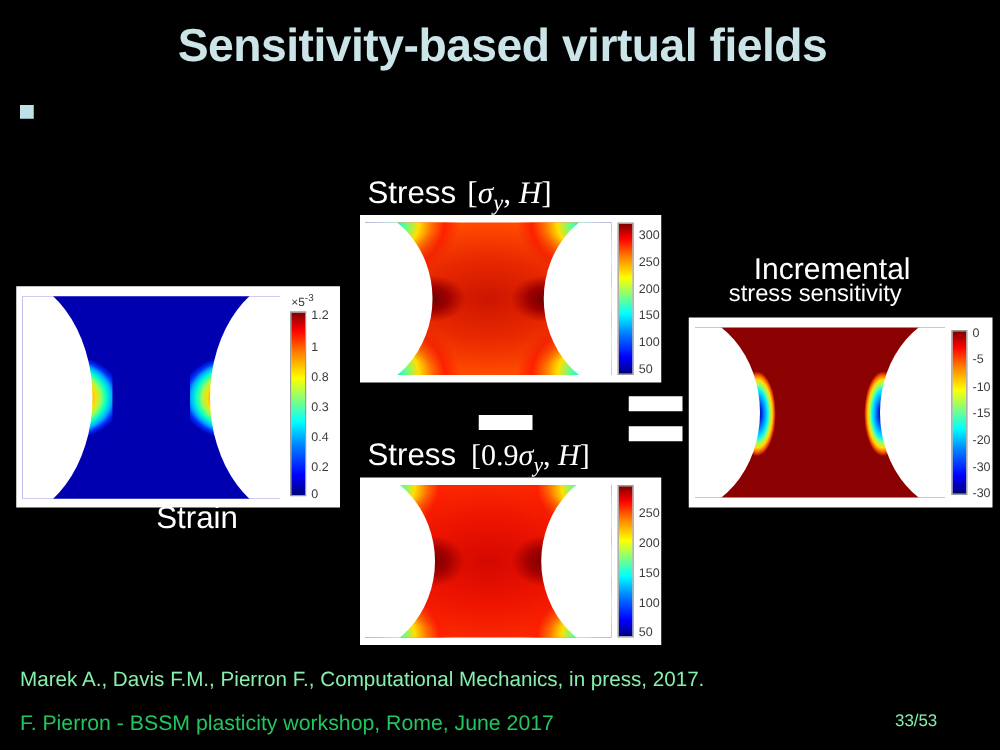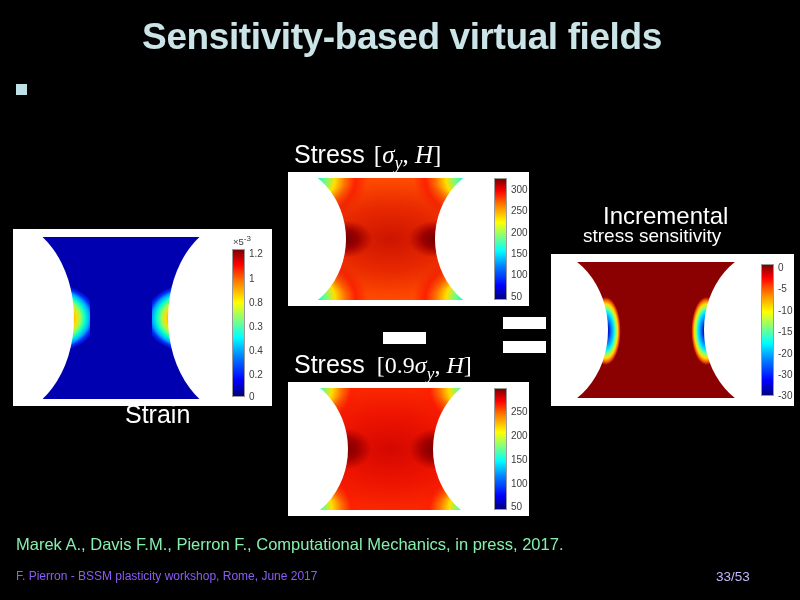--- a/index.html
+++ b/index.html
@@ -72,24 +72,24 @@
   .caption .mathpart .up{ font-style:normal; }
 
   
   .opbar{ position:absolute; background:#ffffff; }
 
   
   #citation{
     left:16px; top:535px; font-size:16.5px; color:#86efac; white-space:nowrap;
   }
   #footer-left{
-    left:16px; top:569px; font-size:12px; color:#8b5cf6; white-space:nowrap;
+    left:16px; top:569px; font-size:17px; color:#22c55e; white-space:nowrap;
   }
   #footer-page{
-    left:716px; top:569px; font-size:13.5px; color:#c4b5fd; white-space:nowrap;
+    left:716px; top:569px; font-size:13.5px; color:#86efac; white-space:nowrap;
   }
   sub{ font-size:0.72em; }
 </style>
 </head>
 <body>
 
 <div class="abs" id="slide-title">Sensitivity-based virtual fields</div>
 
 <div class="abs" id="bullet-row">
   <span id="bullet-marker"></span>

